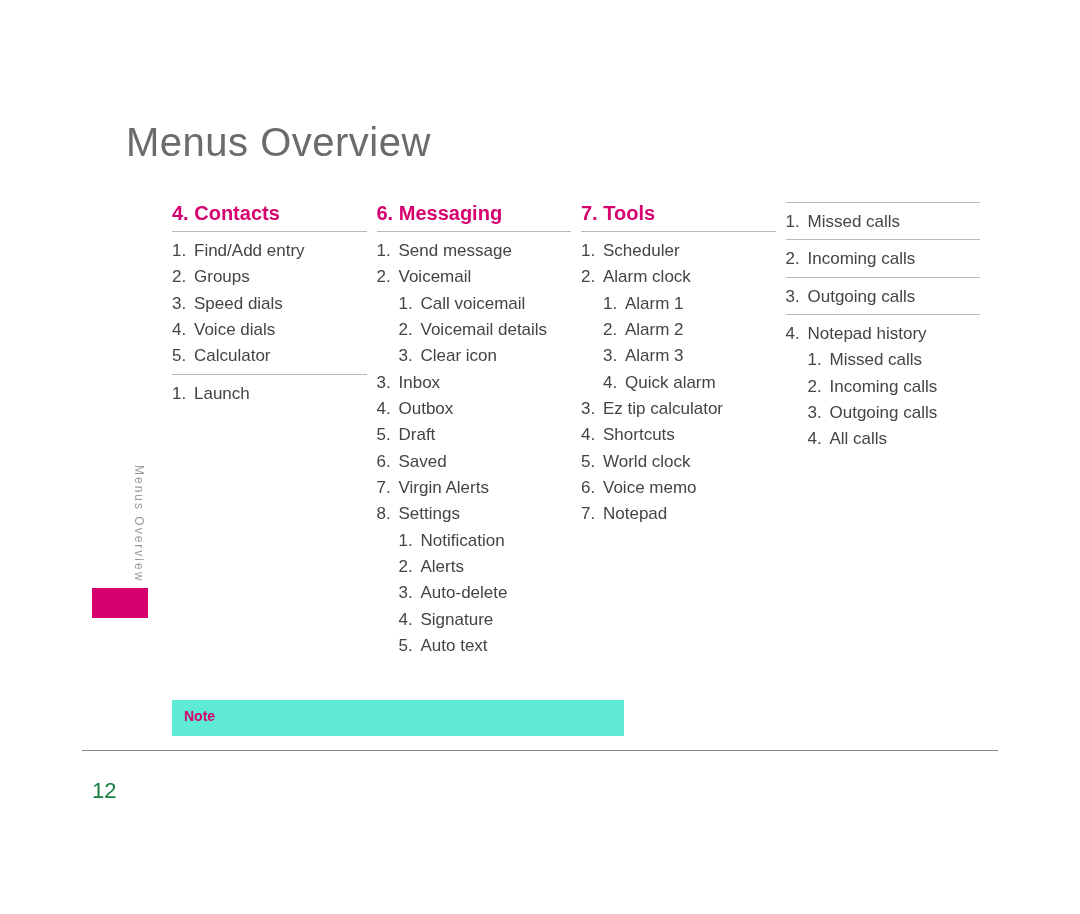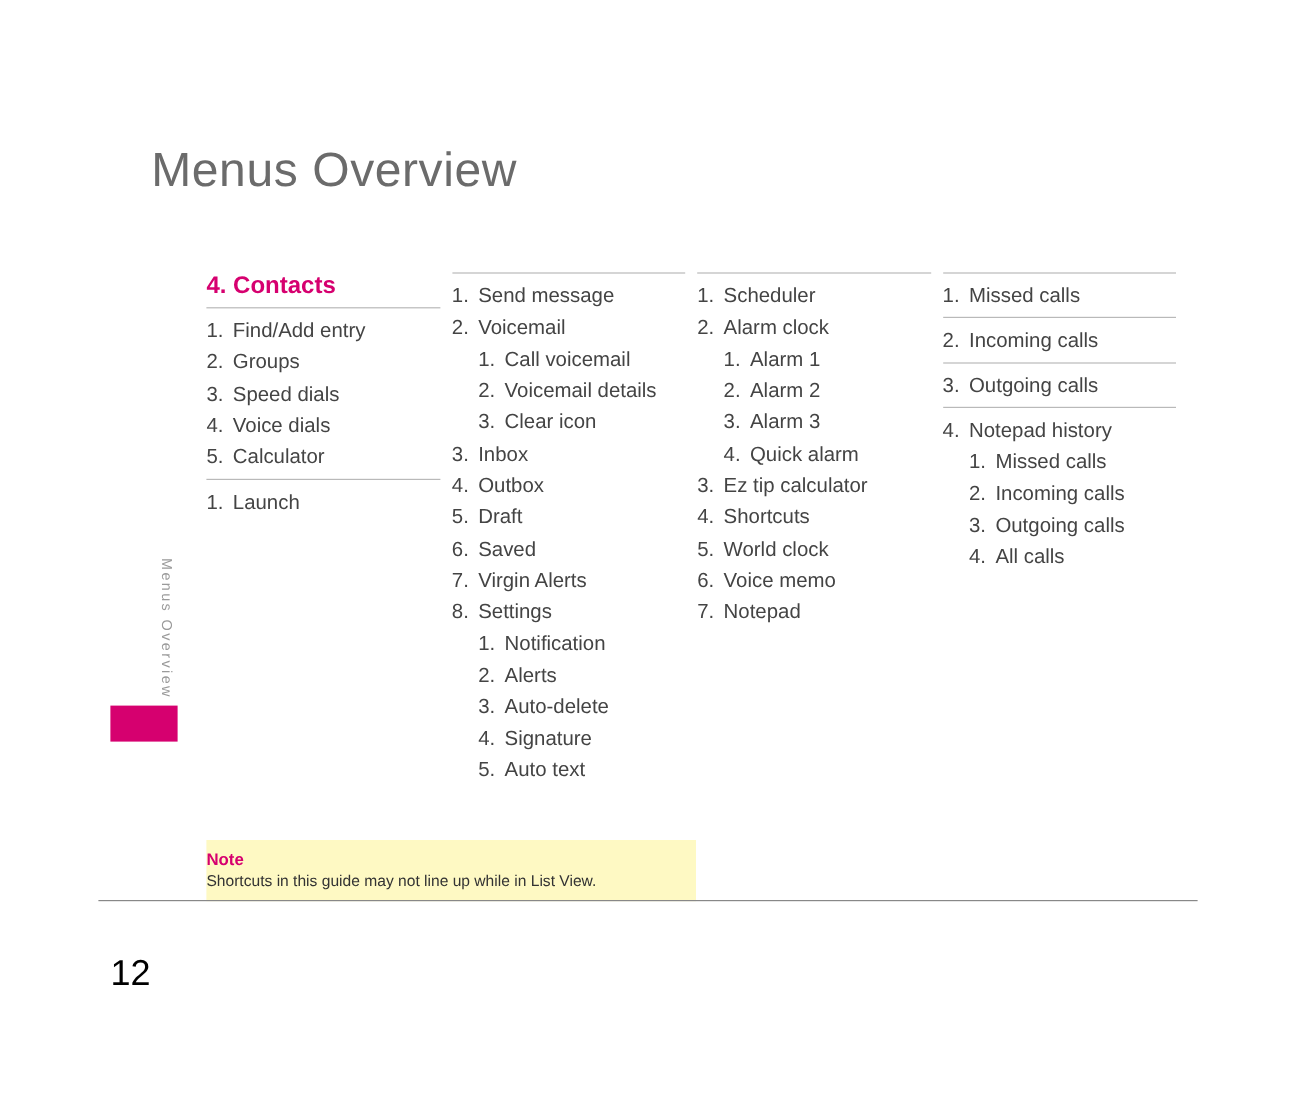--- a/index.html
+++ b/index.html
@@ -25,21 +25,20 @@
     top: 198px;
     left: 172px;
     right: 90px;
     display: flex;
     gap: 0;
   }
   .col {
     flex: 1;
     padding-right: 10px;
     position: relative;
-    margin-top: 25px;
   }
   .section-title {
     color: #d6006f;
     font-weight: 700;
     font-size: 20px;
     margin-bottom: 6px;
     margin-top: 4px;
   }
   .section-title.mt { margin-top: 46px; }
   hr.thin {
@@ -81,40 +80,40 @@
     position: absolute;
     left: 82px;
     right: 82px;
     top: 750px;
     border-top: 1px solid #888;
   }
   .note-box {
     position: absolute;
     left: 172px;
     top: 700px;
-    width: 408px;
-    padding: 8px 0 10px;
-    background: #fef9c3;
+    width: 452px;
+    padding: 8px 12px 10px;
+    background: #5eead4;
   }
   .note-label {
     color: #d6006f;
     font-weight: 700;
     font-size: 14px;
     margin-bottom: 2px;
   }
   .note-text {
     font-size: 13px;
     color: #333;
   }
   .page-number {
     position: absolute;
     left: 92px;
-    top: 795px;
-    font-size: 30px;
-    color: #000000;
+    top: 778px;
+    font-size: 22px;
+    color: #15803d;
   }
 </style>
 </head>
 <body>
 
 <div class="title">Menus Overview</div>
 
 <div class="sidebar-label">Menus Overview</div>
 <div class="sidebar-bar"></div>
 
@@ -145,20 +144,21 @@
       </div>
 
     <hr class="thin">
     <div class="item">
         <span class="num">1.</span>
         <span>Launch</span>
       </div>
   </div>
 
   <div class="col">
+    <div class="section-title">6. Messaging</div>
     <hr class="thin">
     <div class="item">
         <span class="num">1.</span>
         <span>Send message</span>
       </div>
     <div class="item">
         <span class="num">2.</span>
         <span>Voicemail</span>
       </div>
     <div class="item sub">
@@ -213,20 +213,21 @@
         <span class="num">4.</span>
         <span>Signature</span>
       </div>
     <div class="item sub">
         <span class="num">5.</span>
         <span>Auto text</span>
       </div>
   </div>
 
   <div class="col">
+    <div class="section-title">7. Tools</div>
     <hr class="thin">
     <div class="item">
         <span class="num">1.</span>
         <span>Scheduler</span>
       </div>
     <div class="item">
         <span class="num">2.</span>
         <span>Alarm clock</span>
       </div>
     <div class="item sub">
@@ -303,17 +304,16 @@
     <div class="item sub">
         <span class="num">4.</span>
         <span>All calls</span>
       </div>
   </div>
 
 </div>
 
 <div class="note-box">
   <div class="note-label">Note</div>
-  <div class="note-text">Shortcuts in this guide may not line up while in List View.</div>
 </div>
 
 <div class="bottom-rule"></div>
 <div class="page-number">12</div>
 
 </body></html>

